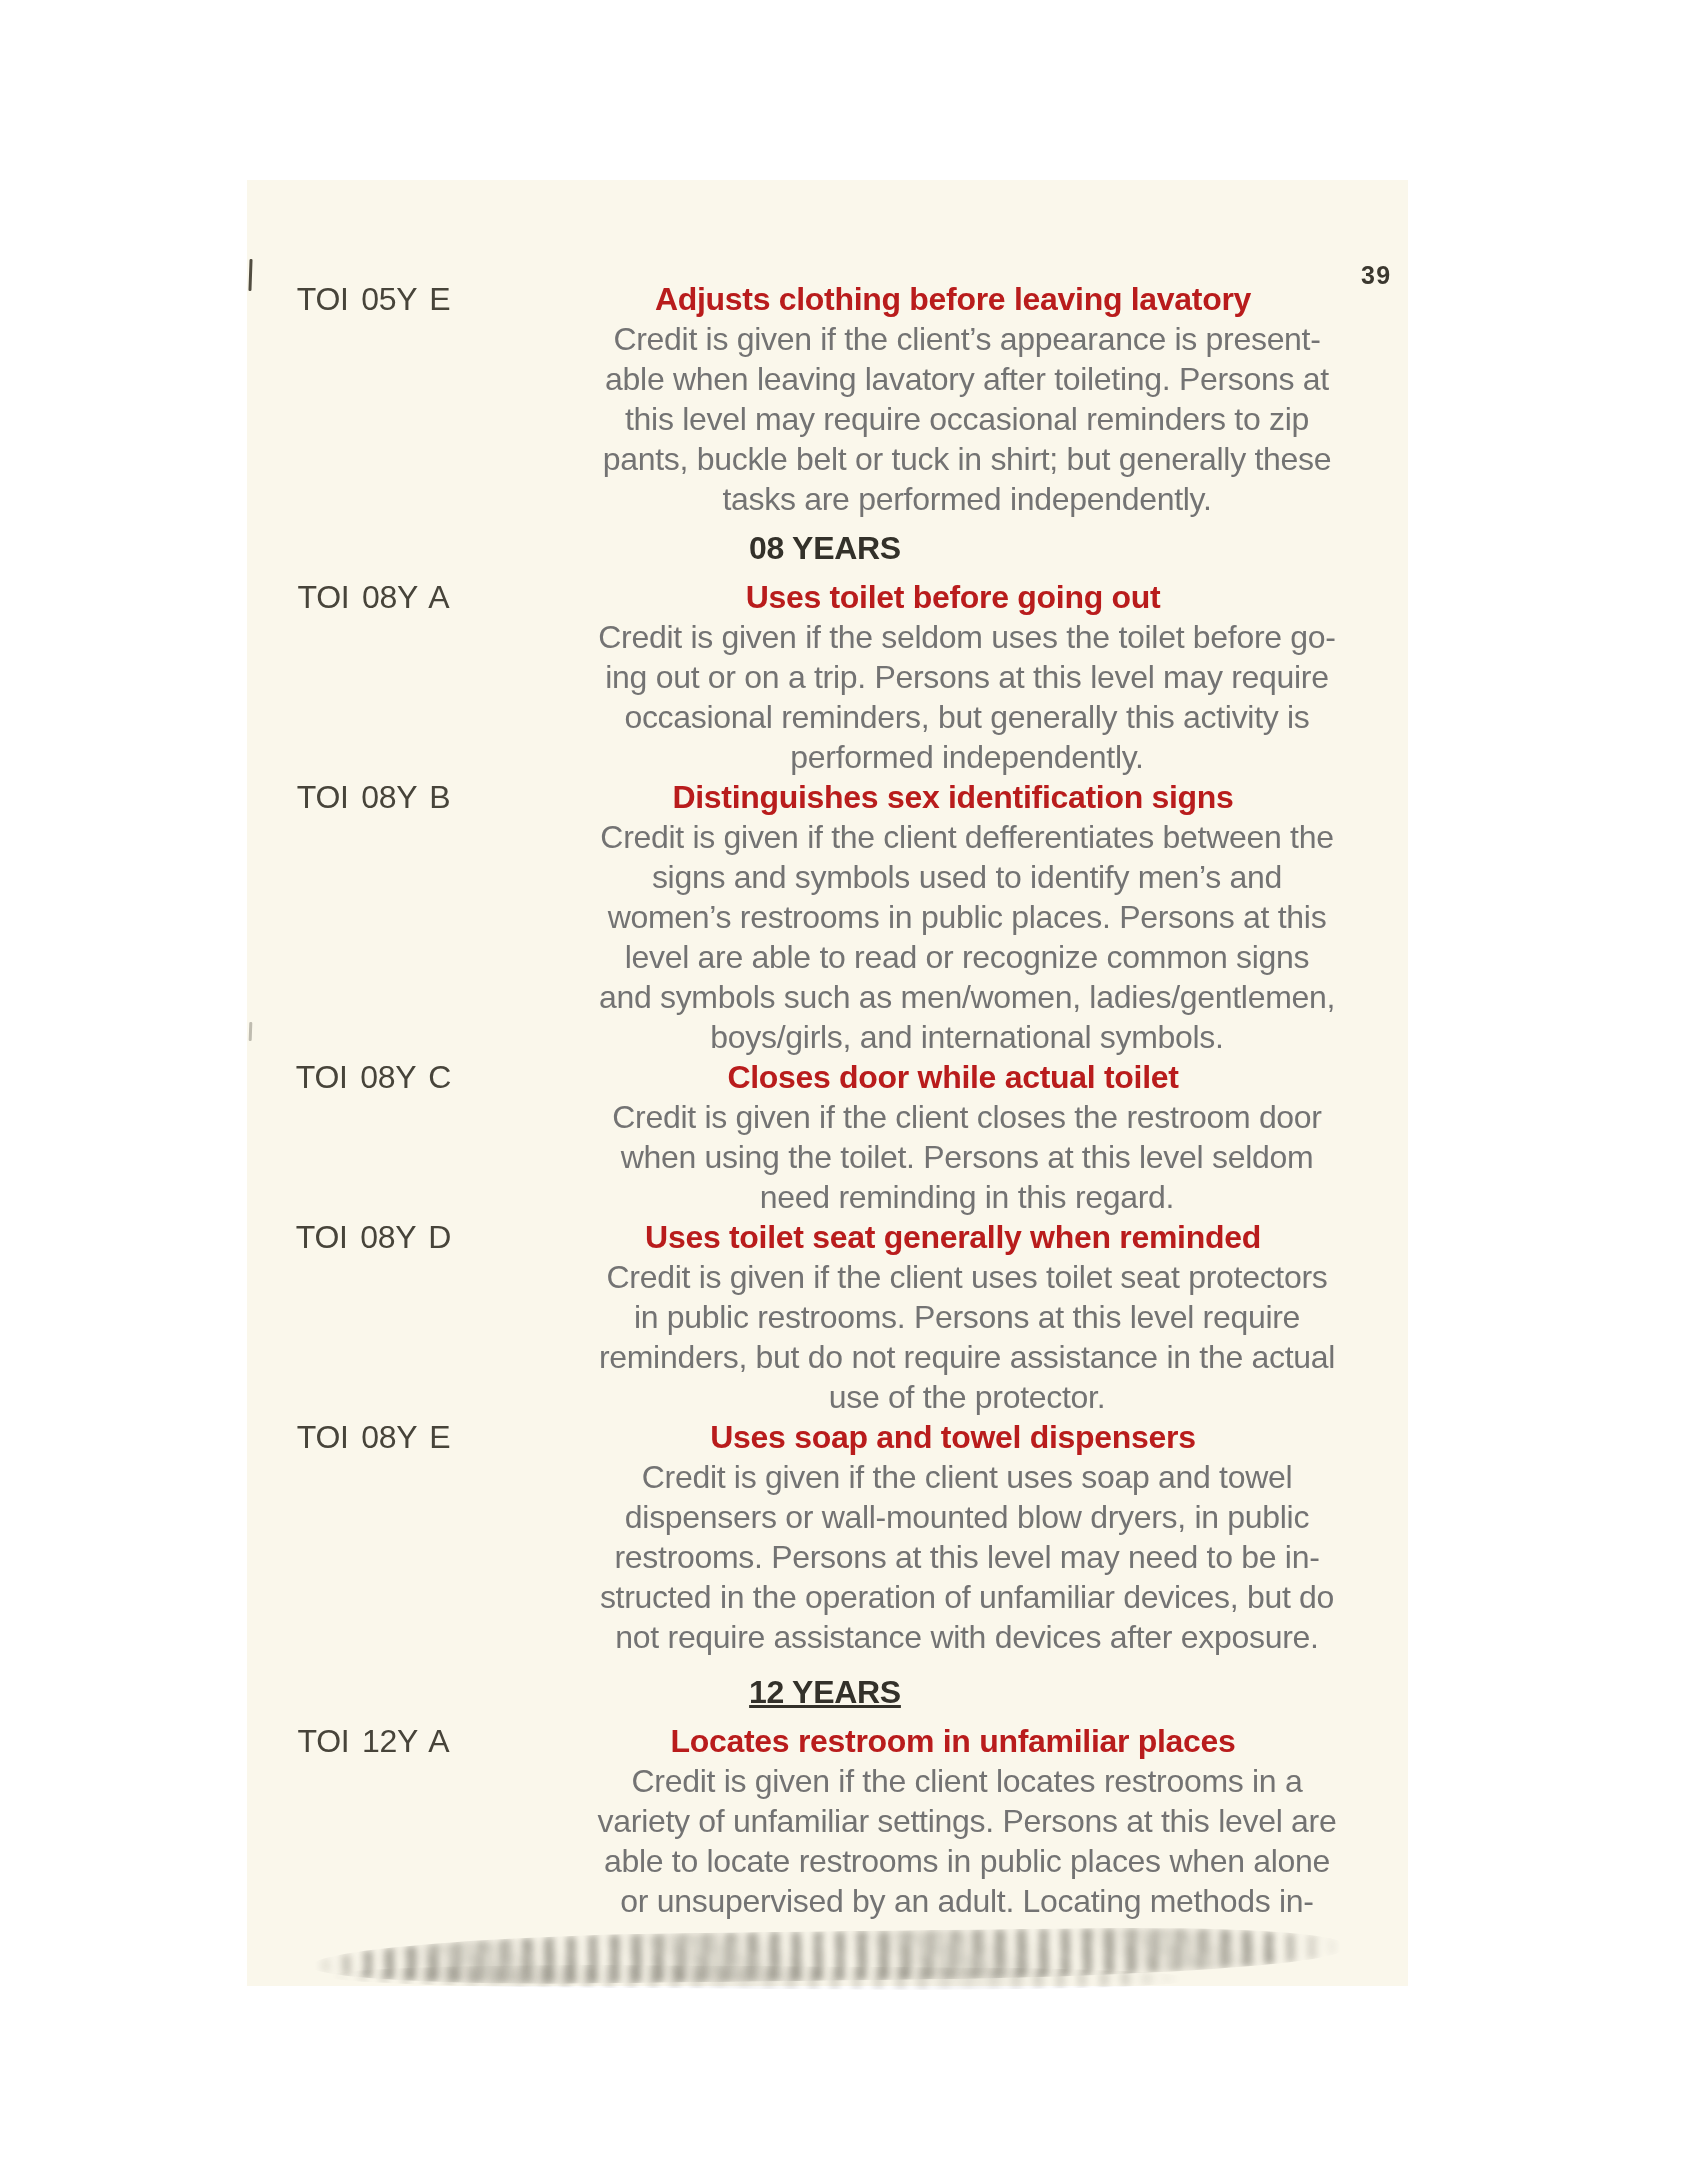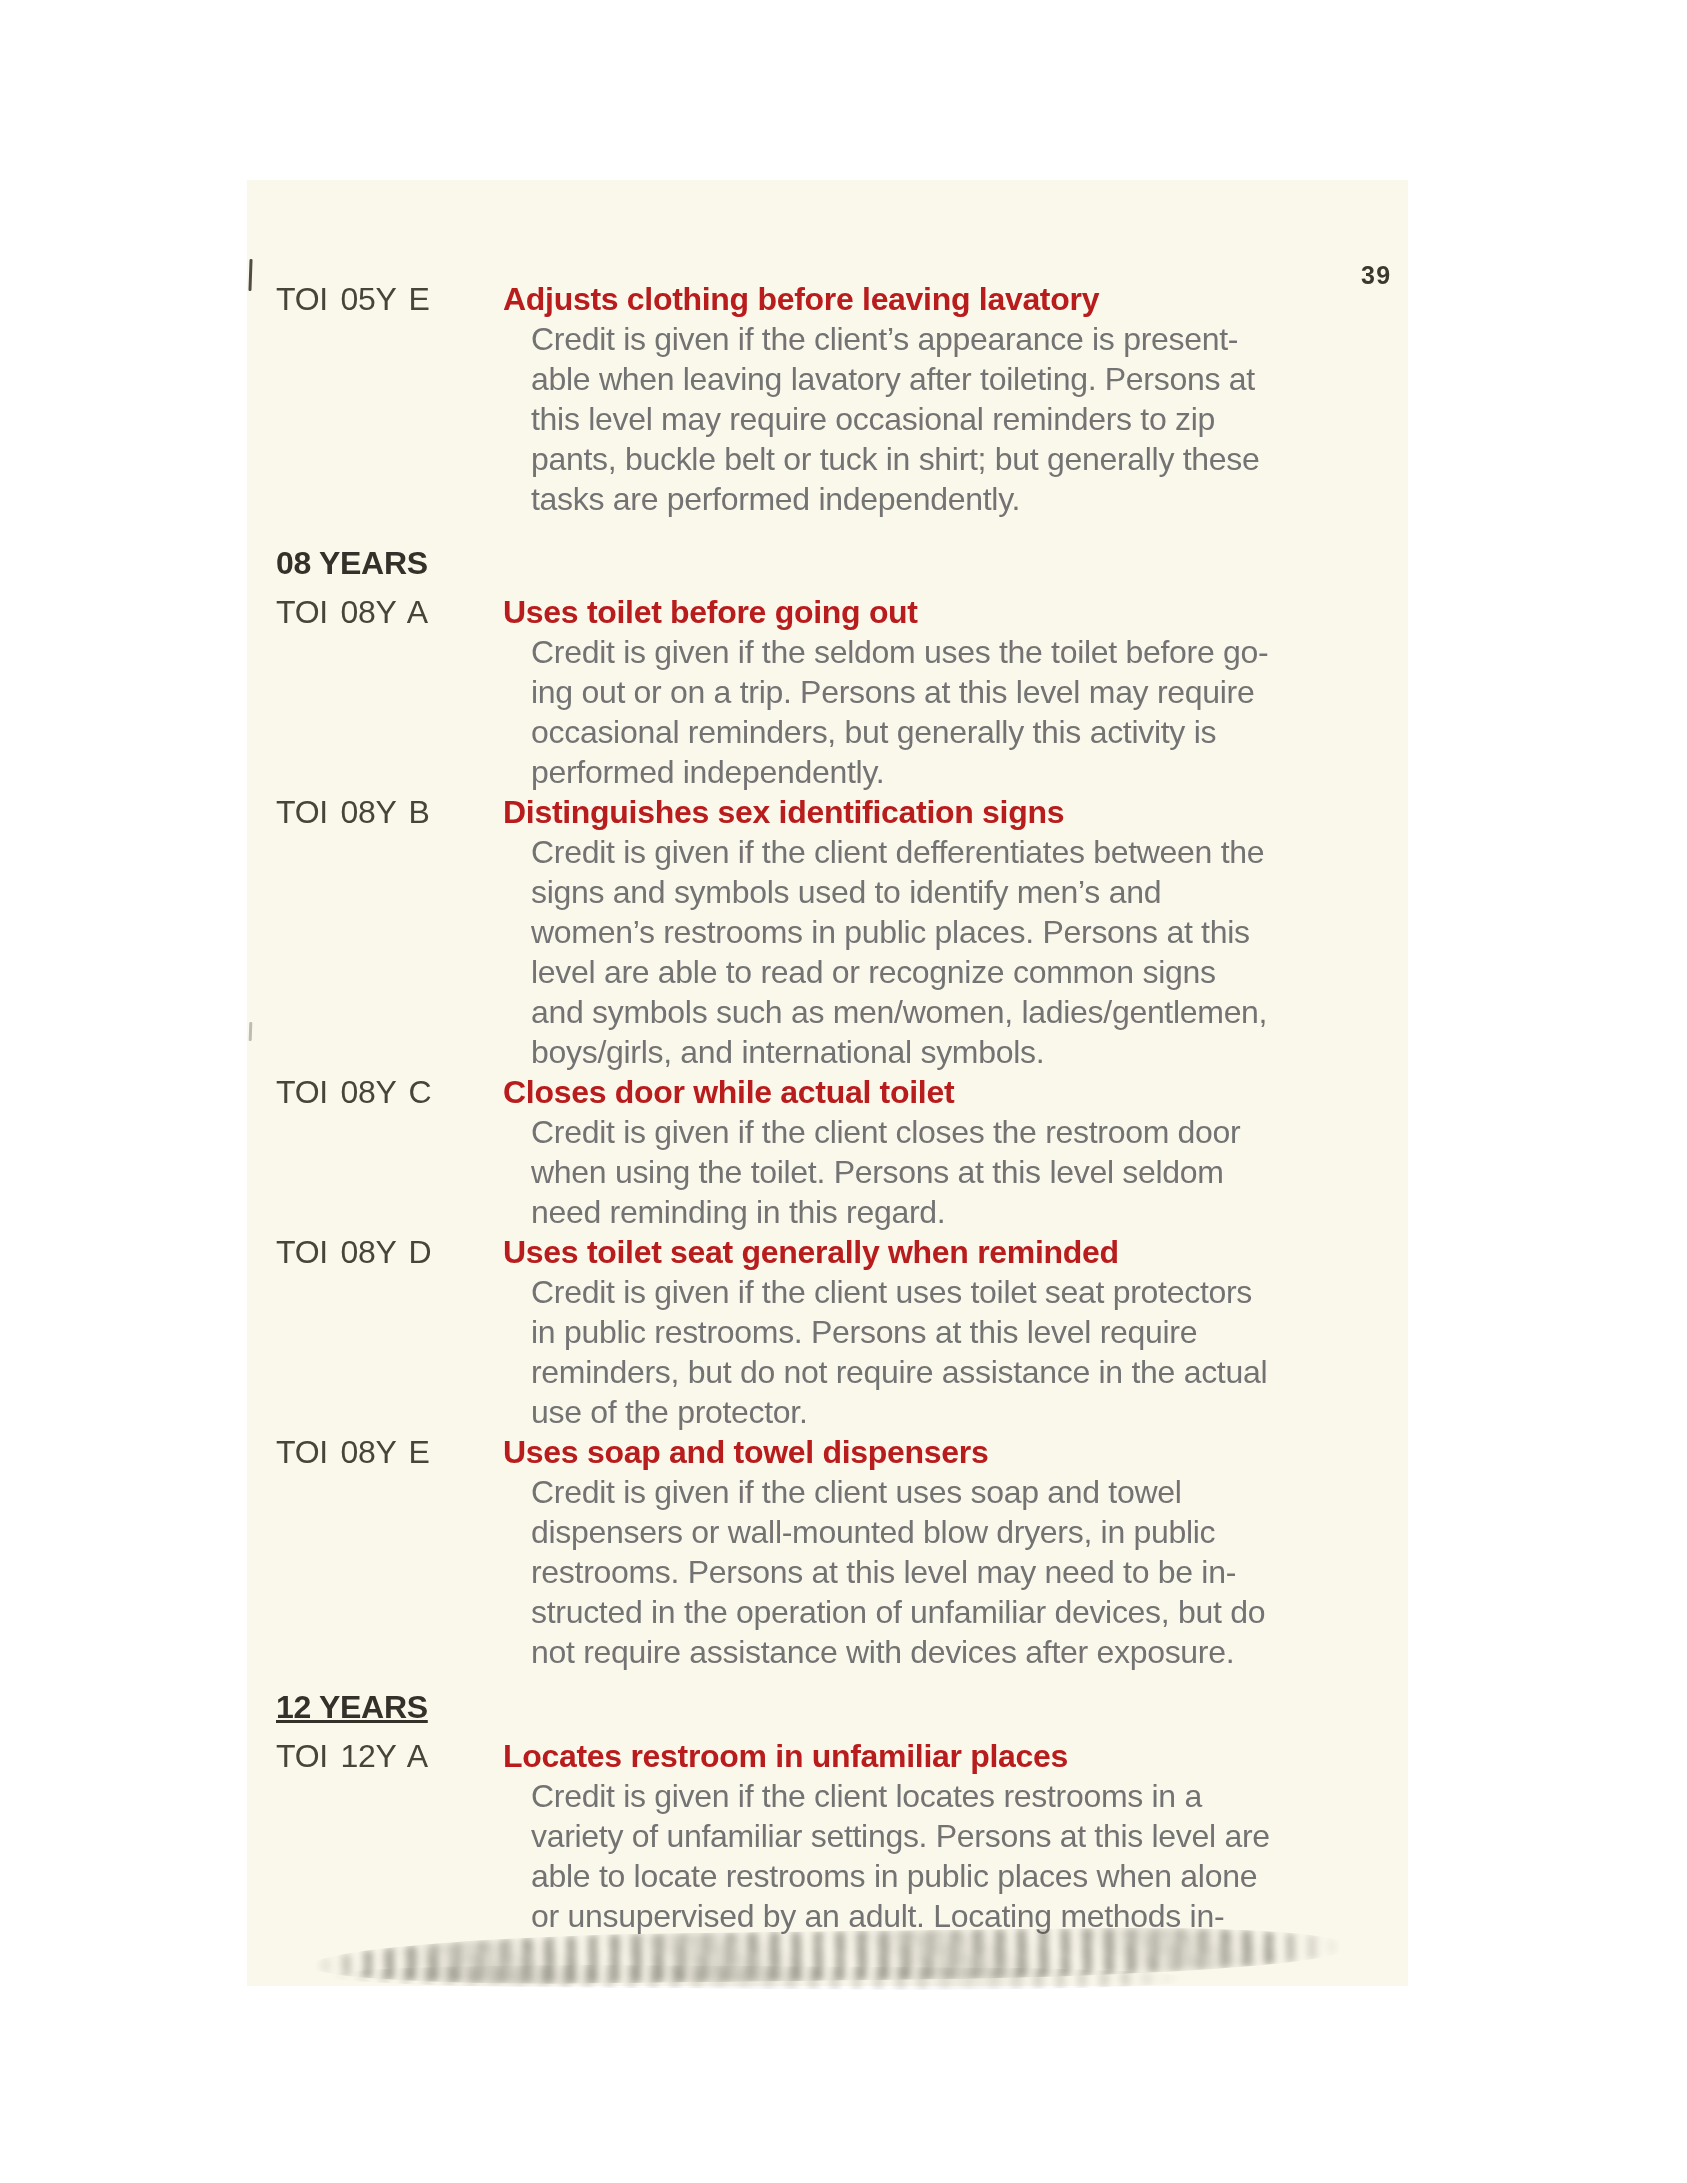--- a/index.html
+++ b/index.html
@@ -3,20 +3,21 @@
 <meta charset="utf-8">
 <style>
   html, body { margin:0; padding:0; background:#ffffff; }
   .canvas {
     position: relative;
     width: 1687px;
     height: 2183px;
     background: #ffffff;
     overflow: hidden;
     font-family: "Liberation Sans", sans-serif;
+    text-align: center;
   }
   .page {
     position: absolute;
     left: 247px;
     top: 180px;
     width: 1161px;
     height: 1806px;
     background: #faf7eb;
   }
   .page-number {
@@ -55,21 +56,21 @@
   }
   .bodytext {
     white-space: pre;
     color: #737373;
     margin-left: 28px;
   }
   .year {
     font-weight: 700;
     color: #33312a;
     font-size: 32px;
-    margin-top: 24px;
+    margin-top: 9px;
     margin-bottom: 9.3px;
   }
   .year.y12 { margin-top: 14.6px; text-decoration: underline; }
   .scan-mark {
     position: absolute;
     left: 2px;
     top: 79px;
     width: 3.3px;
     height: 32px;
     background: #514d41;

